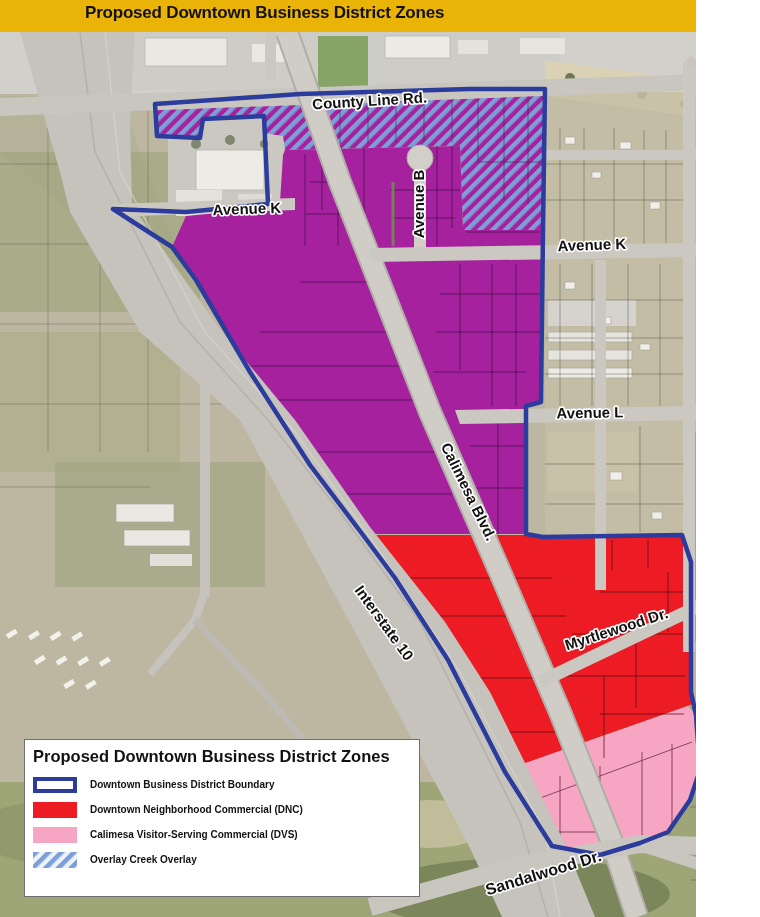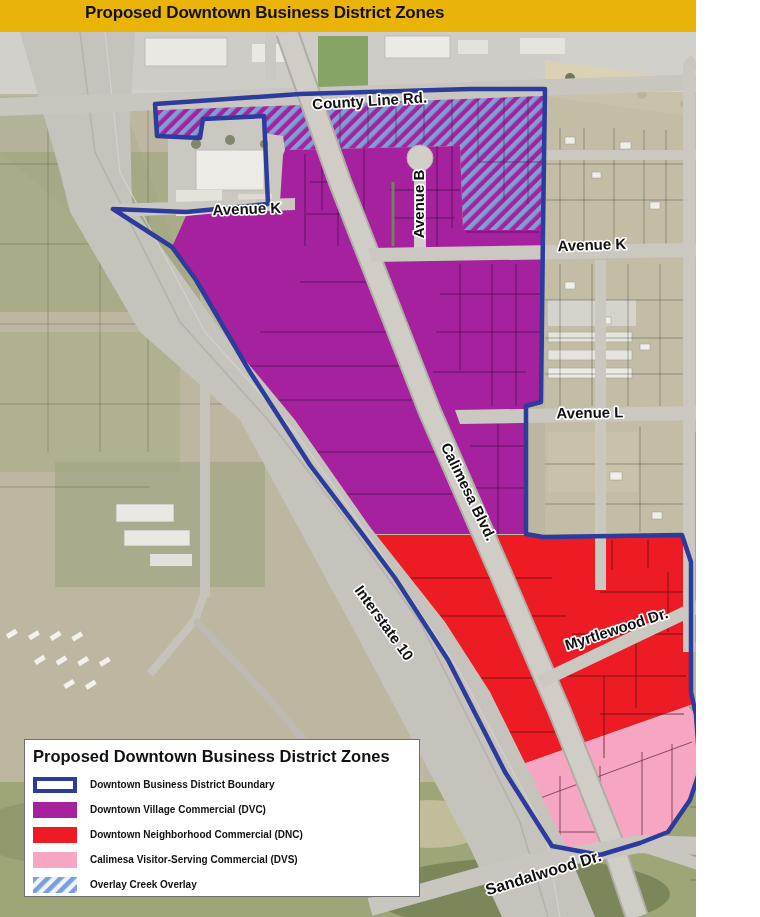--- a/index.html
+++ b/index.html
@@ -215,26 +215,20 @@
   <div id="legend">
     <div class="legend-title">Proposed Downtown Business District Zones</div>
 
     <div class="legend-row">
       <svg class="sw" width="44" height="16">
         <rect x="2" y="2" width="40" height="12" fill="#ffffff" stroke-width="4" stroke="#2B3C9C"></rect>
       </svg>
       <span class="lbl">Downtown Business District Boundary</span>
     </div>
 
-    <div class="legend-row">
-      <svg class="sw" width="44" height="16">
-        <rect x="0" y="0" width="44" height="16" fill="#A6219E"></rect>
-      </svg>
-      <span class="lbl">Downtown Village Commercial (DVC)</span>
-    </div>
 
     <div class="legend-row">
       <svg class="sw" width="44" height="16">
         <rect x="0" y="0" width="44" height="16" fill="#EC1B24"></rect>
       </svg>
       <span class="lbl">Downtown Neighborhood Commercial (DNC)</span>
     </div>
 
     <div class="legend-row">
       <svg class="sw" width="44" height="16">

